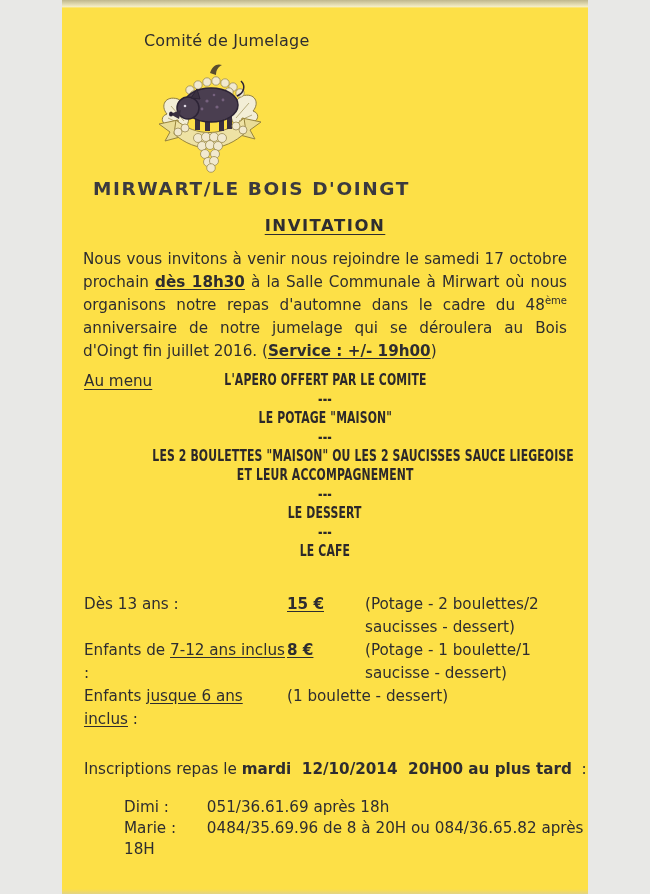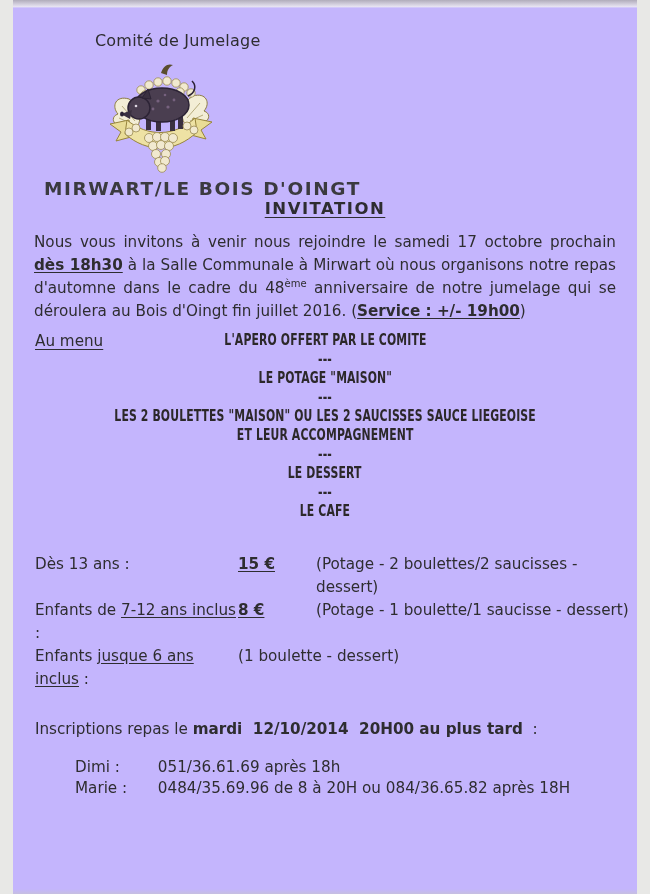--- a/index.html
+++ b/index.html
@@ -1,20 +1,20 @@
 <!DOCTYPE html>
 <html><head>
 <meta charset="utf-8">
 <style>
   html,body{margin:0;padding:0;background:#e8e8e6;}
   .page{
     position:relative;
-    width:624px;height:894px;
+    width:526px;height:894px;
     margin:0 auto;
-    background:#c4b5fd;
+    background:#fde047;
     font-family:"DejaVu Sans",sans-serif;
     color:#2e2d30;
     overflow:hidden;
   }
   .scan-edge-top{
     position:absolute;top:0;left:0;right:0;height:8px;
     background:linear-gradient(#aaa9a4,#f4f4f0 85%,rgba(244,244,240,0));
     opacity:.75;
   }
   .scan-edge-bottom{
@@ -26,21 +26,21 @@
     display:flex;justify-content:space-between;
     padding:31px 64px 0 82px;
     font-size:16px;letter-spacing:.2px;
   }
   .logo-wrap{margin:12px 0 0 95px;width:106px;height:112px;}
   .doc-title{
     margin:4px 0 0 31px;
     font-size:18.5px;font-weight:bold;letter-spacing:1.6px;
     color:#3b3a3f;
   }
-  .inv-heading-wrap{text-align:center;}
+  .inv-heading-wrap{text-align:center;margin-top:17px;}
   .inv-heading{
     font-weight:bold;font-size:16.5px;letter-spacing:1.5px;
     text-decoration:underline;text-underline-offset:3px;text-decoration-thickness:1.4px;
   }
   .body-par{
     margin:13px 21px 0 21px;
     font-size:15.2px;line-height:23px;
     text-align:justify;
   }
   .bu{font-weight:bold;text-decoration:underline;text-underline-offset:2px;}

